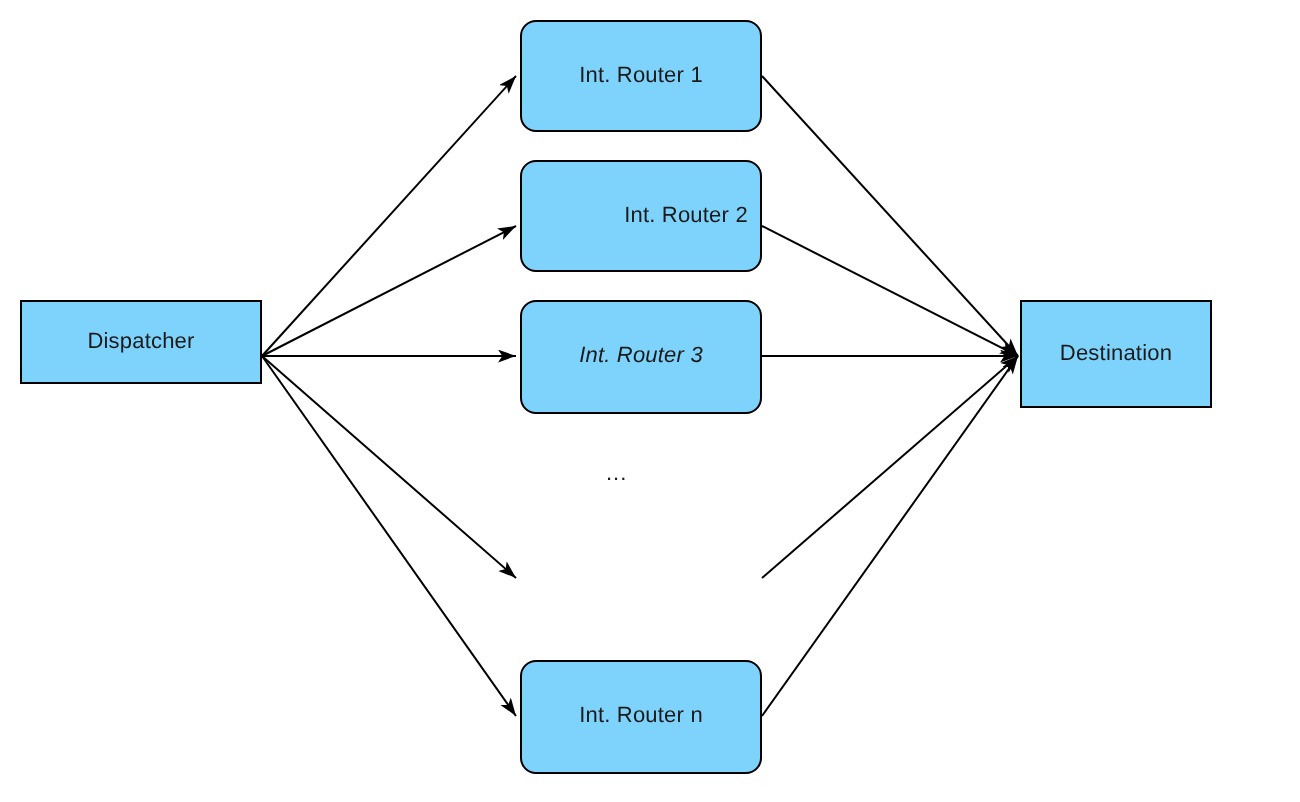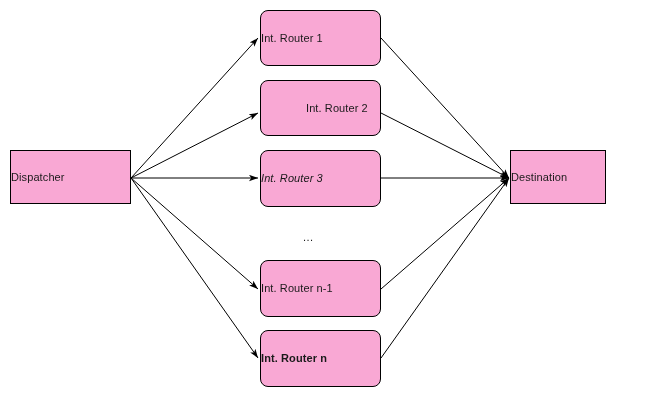--- a/index.html
+++ b/index.html
@@ -21,23 +21,24 @@
   #edge-layer {
     position: absolute;
     left: 0;
     top: 0;
     width: 650px;
     height: 401px;
   }
   .node {
     position: absolute;
     box-sizing: border-box;
-    background: #f9a8d4;
+    background: #7dd3fc;
     display: flex;
     align-items: center;
+    justify-content: center;
     text-align: center;
   }
   .node-endpoint {
     border: 1px solid #000000;
     border-radius: 0;
   }
   .node-router {
     border: 1px solid #000000;
     border-radius: 8px;
   }
@@ -83,43 +84,40 @@
 
     <g id="edges-in" stroke="#000000" stroke-width="1" fill="none" marker-end="url(#arrow-head)">
       <line x1="381" y1="38" x2="509" y2="178"></line>
       <line x1="381" y1="113" x2="509" y2="178"></line>
       <line x1="381" y1="178" x2="509" y2="178"></line>
       <line x1="381" y1="289" x2="509" y2="178"></line>
       <line x1="381" y1="358" x2="509" y2="178"></line>
     </g>
   </svg>
 
-  <div class="node node-endpoint" style="left:10px; top:150px; width:121px; height:54px;">
+  <div class="node node-endpoint" style="left:10px; top:150px; width:121px; height:42px;">
     <span class="node-label">Dispatcher</span>
   </div>
 
   <div class="node node-router" style="left:260px; top:10px; width:121px; height:56px;">
     <span class="node-label">Int. Router 1</span>
   </div>
 
   <div class="node node-router" style="left:260px; top:80px; width:121px; height:56px;padding-left:45px;">
     <span class="node-label">Int. Router 2</span>
   </div>
 
   <div class="node node-router" style="left:260px; top:150px; width:121px; height:57px;font-style:italic;">
     <span class="node-label">Int. Router 3</span>
   </div>
 
   <div class="ellipsis-node" style="left:303px; top:231px;">...</div>
 
-  <div class="node node-router" style="left:260px; top:260px; width:121px; height:57px;">
-    <span class="node-label">Int. Router n-1</span>
-  </div>
 
-  <div class="node node-router" style="left:260px; top:330px; width:121px; height:57px;font-weight:bold;">
+  <div class="node node-router" style="left:260px; top:330px; width:121px; height:57px;">
     <span class="node-label">Int. Router n</span>
   </div>
 
   <div class="node node-endpoint" style="left:510px; top:150px; width:96px; height:54px;">
     <span class="node-label">Destination</span>
   </div>
 
 </div>
 
 </body></html>

